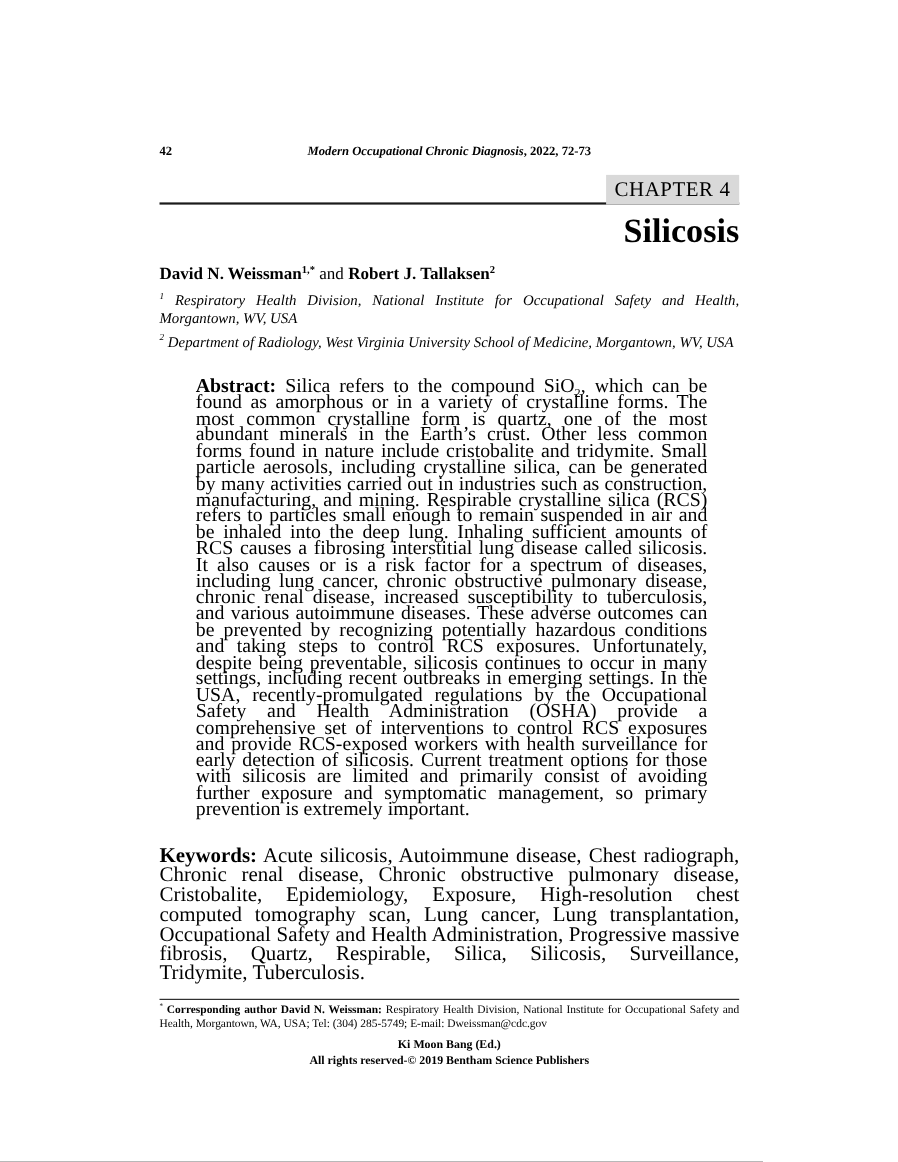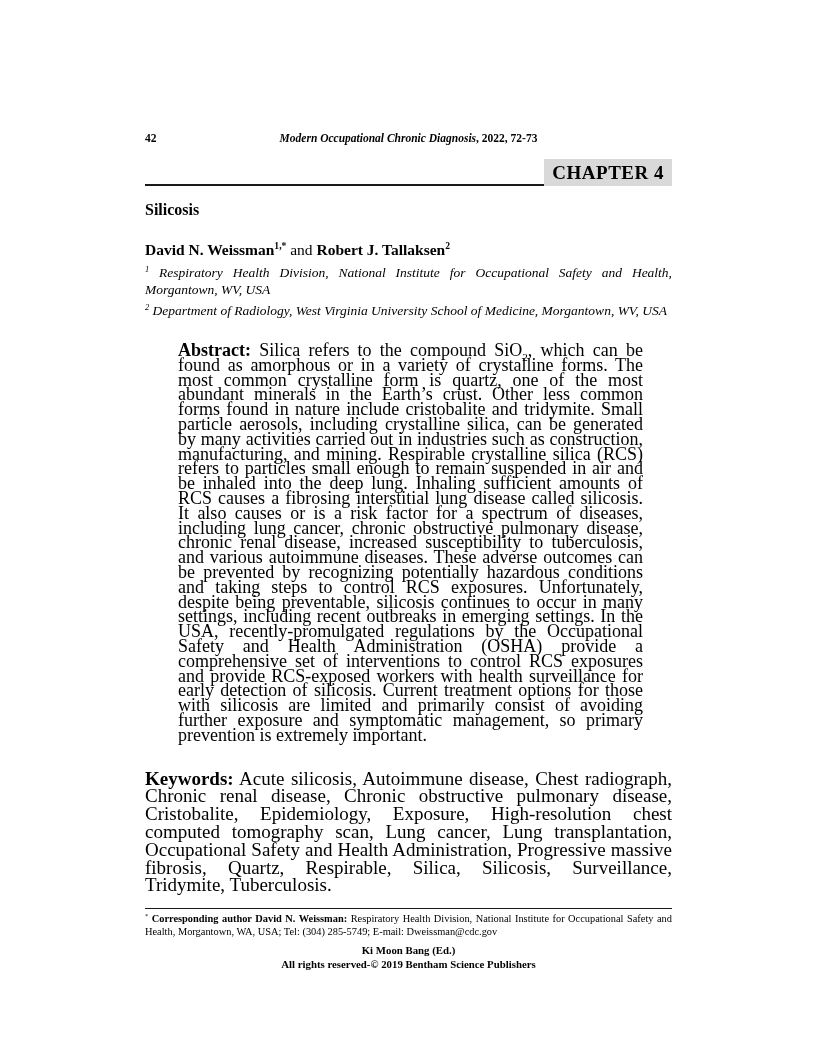--- a/index.html
+++ b/index.html
@@ -33,31 +33,32 @@
   
   .chapter-row {
     margin-top: 12px;
     border-bottom: 2px solid #1a1a1a;
     text-align: right;
   }
   .chapter-badge {
     display: inline-block;
     background: var(--chapter_bg, #d9d9d9);
     font-size: 19px;
-    font-weight: bold;
+    font-weight: normal;
     letter-spacing: 0.5px;
     padding: 3px 8px 2px 8px;
     margin-bottom: -2px;
   }
   
   .title {
     margin-top: 9px;
-    font-size: 16px;
+    font-size: 31px;
     font-weight: bold;
     line-height: 29px;
+    text-align: right;
   }
   
   .authors {
     margin-top: 16px;
     font-size: 15.5px;
     line-height: 20px;
   }
   .authors .b { font-weight: bold; }
   sup { font-size: 62%; vertical-align: super; line-height: 0; }
   sub { font-size: 62%; vertical-align: sub; line-height: 0; }

